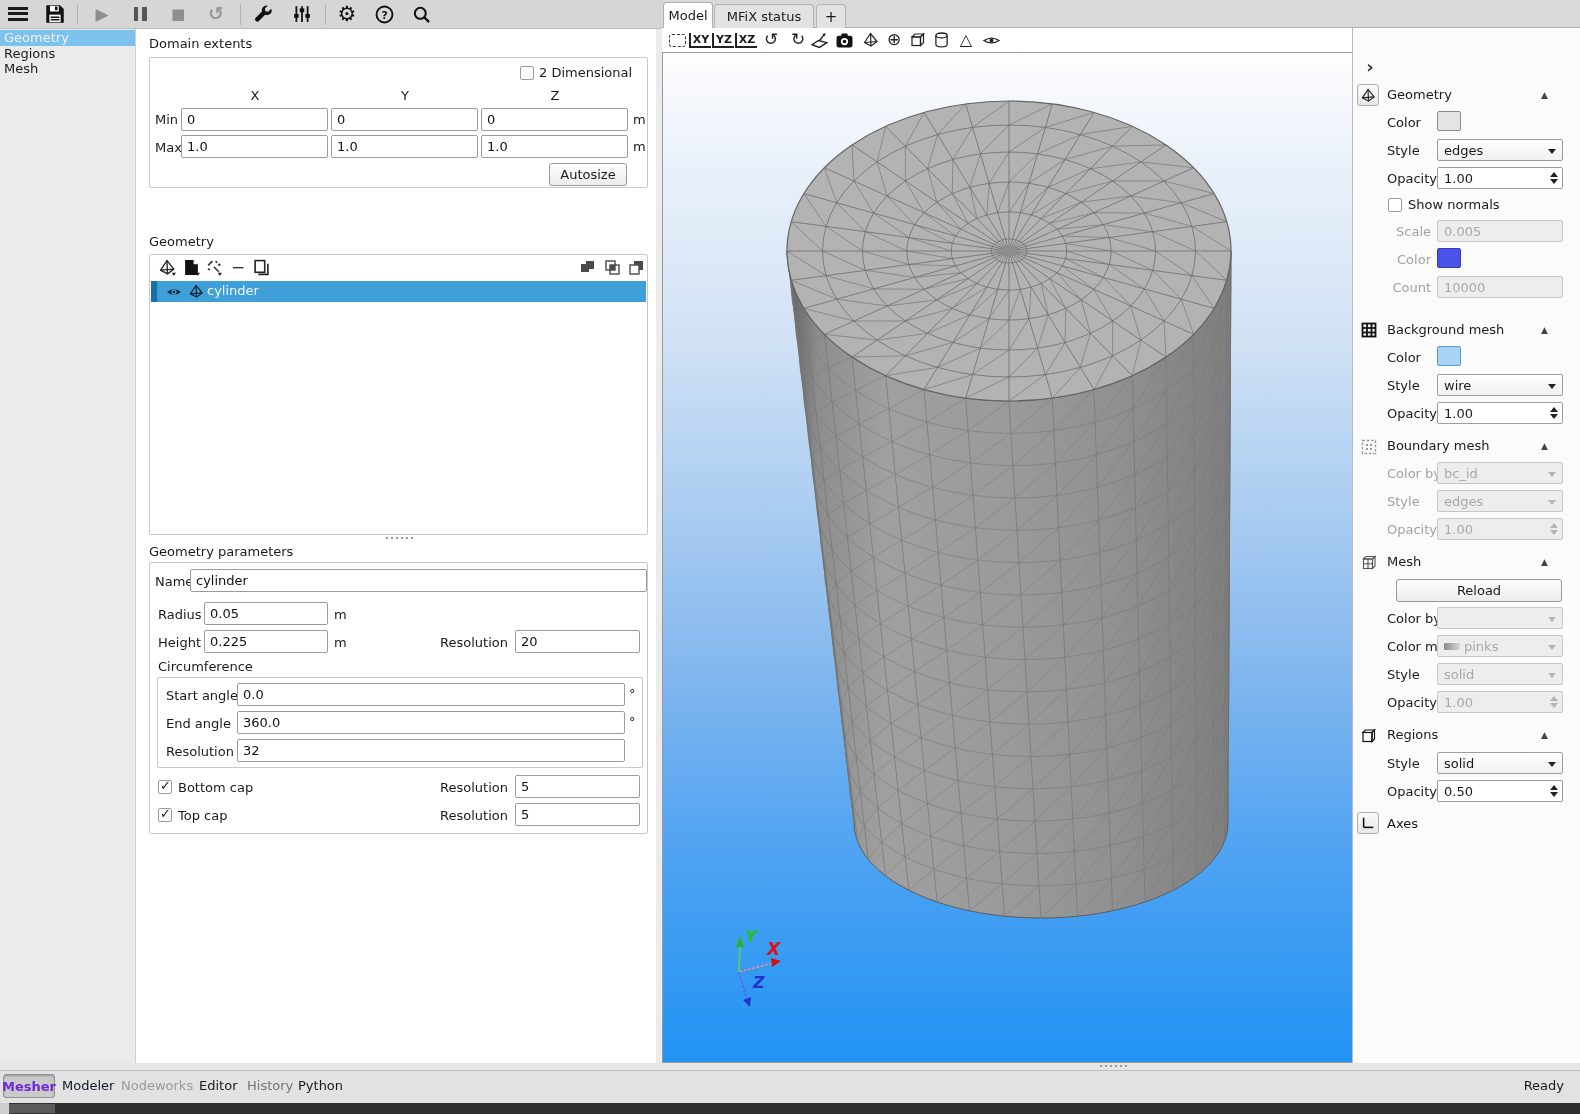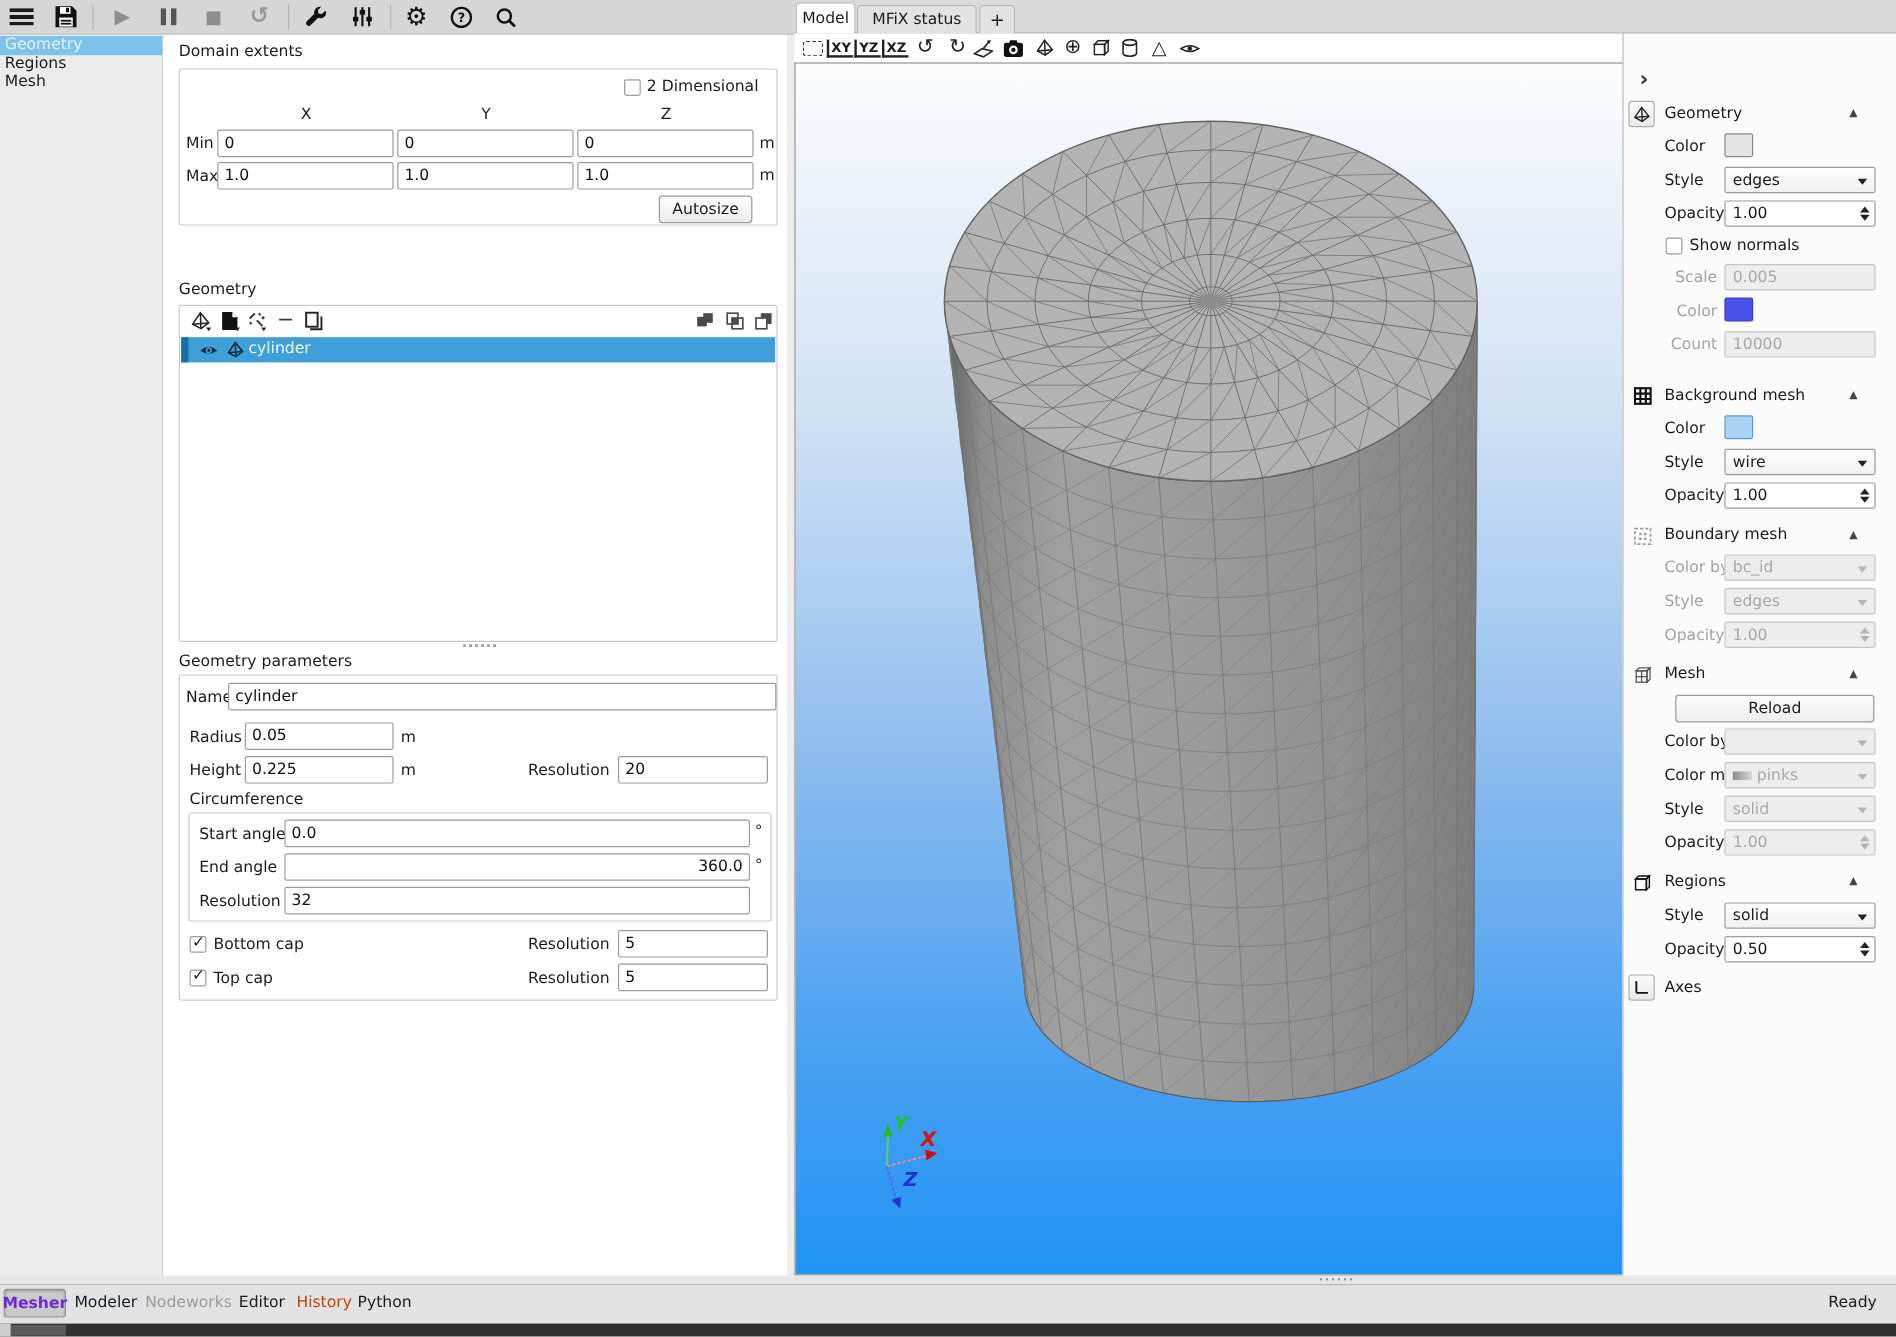--- a/index.html
+++ b/index.html
@@ -225,21 +225,21 @@
   <input class="fld" style="left: 204px; top: 630px; width: 124px;" value="0.225">
   <div class="lbl" style="left:334px;top:635px">m</div>
   <div class="lbl" style="left:440px;top:635px;width:68px;text-align:right">Resolution</div>
   <input class="fld" style="left: 515px; top: 630px; width: 125px;" value="20">
   <div class="lbl" style="left:158px;top:659px">Circumference</div>
   <div class="gbox" style="left:157px;top:677px;width:486px;height:91px"></div>
   <div class="lbl" style="left:166px;top:688px">Start angle</div>
   <input class="fld" style="left: 237px; top: 683px; width: 388px;" value="0.0">
   <div class="lbl" style="left:629px;top:686px">°</div>
   <div class="lbl" style="left:166px;top:716px">End angle</div>
-  <input class="fld" style="left: 237px; top: 711px; width: 388px; text-align: right;" value="360.0">
+  <input class="fld" style="left: 237px; top: 711px; width: 388px;" value="360.0">
   <div class="lbl" style="left:629px;top:714px">°</div>
   <div class="lbl" style="left:166px;top:744px">Resolution</div>
   <input class="fld" style="left: 237px; top: 739px; width: 388px;" value="32">
   <div class="cb" style="left:158px;top:780px" data-checked="true"></div>
   <div class="lbl" style="left:178px;top:780px">Bottom cap</div>
   <div class="lbl" style="left:440px;top:780px;width:68px;text-align:right">Resolution</div>
   <input class="fld" style="left: 515px; top: 775px; width: 125px;" value="5">
   <div class="cb" style="left:158px;top:808px" data-checked="true"></div>
   <div class="lbl" style="left:178px;top:808px">Top cap</div>
   <div class="lbl" style="left:440px;top:808px;width:68px;text-align:right">Resolution</div>
@@ -989,21 +989,21 @@
   <div class="abs" style="left:0;top:1063px;width:1580px;height:7px;background:#e6e6e6"></div>
   <div class="dots" style="left:1100px;top:1065px;width:30px"></div>
 
   <div class="abs" style="left:0;top:1070px;width:1580px;height:33px;background:#e2e2e2;border-top:1px solid #bdbdbd"></div>
   <div class="btn" style="left:3px;top:1074px;width:52px;height:24px;background:#cacaca;border-color:#939393;box-shadow:inset 0 1px 2px rgba(0,0,0,0.25)">
       <span style="color:#6d28d9;font-weight:bold">Mesher</span>
     </div>
   <div class="lbl" style="left:62px;top:1078px;color:#0f172a">Modeler</div>
   <div class="lbl" style="left:121px;top:1078px;color:#9a9a9a">Nodeworks</div>
   <div class="lbl" style="left:199px;top:1078px;color:#1a1a1a">Editor</div>
-  <div class="lbl" style="left:247px;top:1078px;color:#c2410c">History</div>
+  <div class="lbl" style="left:247px;top:1078px;color:#737373">History</div>
   <div class="lbl" style="left:298px;top:1078px;color:#1a1a1a">Python</div>
   <div class="lbl" style="right:16px;top:1078px;left:auto">Ready</div>
 
   <div class="abs" style="left:0;top:1103px;width:1580px;height:11px;background:#303030"></div>
   <div class="abs" style="left:0;top:1103px;width:9px;height:11px;background:#cfcfcf"></div>
   <div class="abs" style="left:9px;top:1104px;width:46px;height:9px;background:#5a5a5a"></div>
 
 </div>
 
 </body></html>

